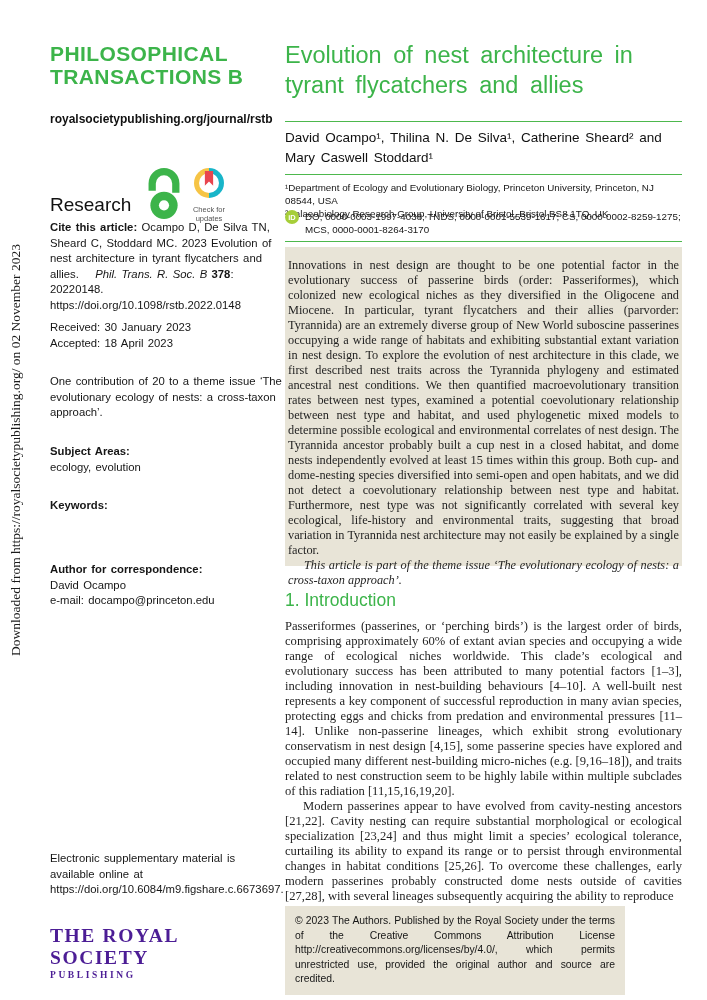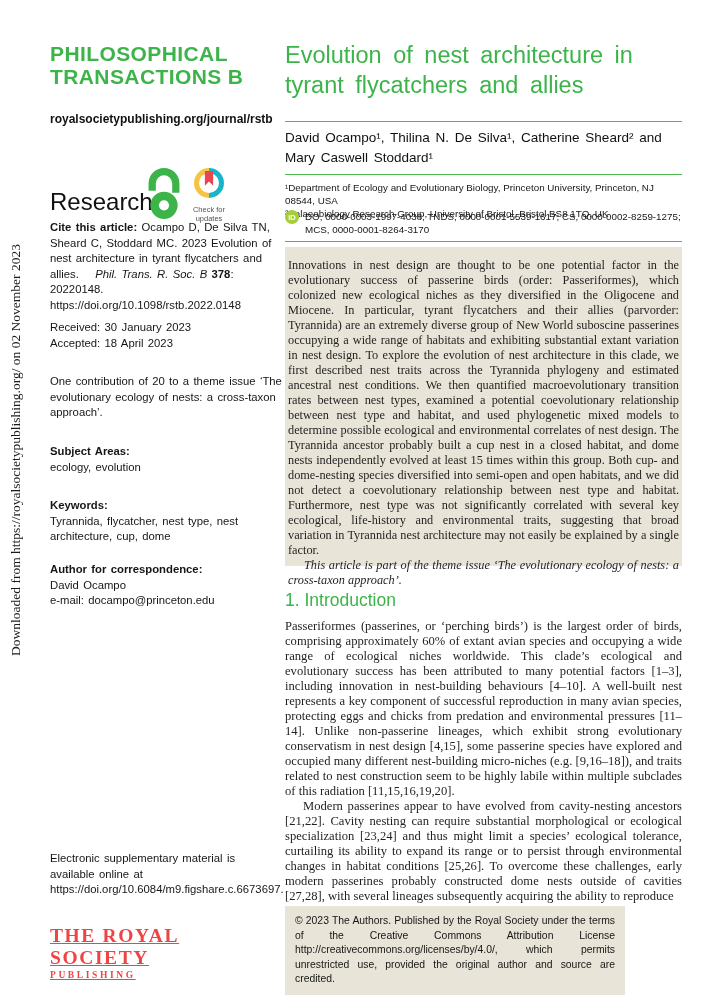--- a/index.html
+++ b/index.html
@@ -14,21 +14,21 @@
     transform:translate(-50%,-50%) rotate(-90deg);
     white-space:nowrap;
     font-family:"Liberation Serif", serif; font-size:13.5px; color:#1a1a1a;
   }
   
   .left-col { position:absolute; left:50px; top:0; width:232px; }
   .logo { position:absolute; top:42px; left:0; color:#3cb44a; font-weight:bold;
           font-size:21px; line-height:23px; letter-spacing:0.4px; }
   .journal-url { position:absolute; top:112px; left:0; font-weight:bold; font-size:12px; color:#111; text-decoration:none; }
   .research-row { position:absolute; top:166px; left:0; width:232px; height:56px; }
-  .research-label { position:absolute; left:0; bottom:6px; font-size:24px; color:#111; }
+  .research-label { position:absolute; left:0; bottom:6px; font-size:19px; color:#111; }
   .oa-icon { position:absolute; left:94px; top:2px; }
   .crossmark { position:absolute; left:133px; top:2px; width:52px; text-align:center; cursor:pointer; }
   .cm-circle { position:relative; width:30px; height:30px; margin:0 auto; border-radius:50%;
                background:conic-gradient(#18b5c9 0 50%, #f6c445 50% 100%); }
   .cm-circle::before { content:""; position:absolute; inset:5px; background:#fff; border-radius:50%; }
   .cm-ribbon { position:absolute; left:50%; top:3px; transform:translateX(-50%);
                width:9px; height:15px; background:#e8454e;
                clip-path:polygon(0 0,100% 0,100% 100%,50% 70%,0 100%); }
   .cm-text { font-size:7.5px; line-height:8.5px; color:#555; margin-top:8px; }
   .side-block { position:absolute; left:0; width:232px; font-size:11.3px; line-height:15.5px;
@@ -36,21 +36,21 @@
   .b { font-weight:bold; } .i { font-style:italic;margin-left:12px; }
   .doi-line { display:block; text-decoration:none; color:#161616; }
   .cite-block { top:220px; }
   .dates-block { top:320px; }
   .contrib-block { top:374px; }
   .subject-block { top:444px; }
   .keywords-block { top:498px; }
   .corr-block { top:562px; }
   .esm-block { top:851px; }
   .side-head { font-weight:bold; }
-  .rs-logo { position:absolute; left:0; top:925px; color:#ef4444; font-family:"Liberation Serif", serif;text-decoration:underline; }
+  .rs-logo { position:absolute; left:0; top:925px; color:#4c1d95; font-family:"Liberation Serif", serif; }
   .rs-line1 { font-size:19.5px; font-weight:bold; letter-spacing:1.6px; }
   .rs-line2 { font-size:9.5px; font-weight:bold; letter-spacing:2.6px; margin-top:1px; }
   
   .right-col { position:absolute; left:285px; top:0; width:397px; }
   .title { position:absolute; top:40px; left:0; width:397px; color:#3cb44a; font-weight:400;
            font-size:23.5px; line-height:30px; word-spacing:5px; }
   .rule { position:absolute; left:0; width:397px; border-top:1.5px solid #4db84d; }
   .rule1 { top:121px; } .rule2 { top:174px; } .rule3 { top:241px; }
   .authors { position:absolute; top:128px; left:0; width:397px; font-size:13.5px; line-height:20px;
              color:#111; word-spacing:2px; }
@@ -125,21 +125,20 @@
 
     <div class="side-block contrib-block">One contribution of 20 to a theme issue ‘The evolutionary ecology of nests: a cross-taxon approach’.</div>
 
     <div class="side-block subject-block">
       <div class="side-head">Subject Areas:</div>
       <div>ecology, evolution</div>
     </div>
 
     <div class="side-block keywords-block">
       <div class="side-head">Keywords:</div>
-      <div>Tyrannida, flycatcher, nest type, nest architecture, cup, dome</div>
     </div>
 
     <div class="side-block corr-block">
       <div class="side-head">Author for correspondence:</div>
       <div>David Ocampo</div>
       <a href="#" class="doi-line">e-mail: docampo@princeton.edu</a>
     </div>
 
     <div class="side-block esm-block">Electronic supplementary material is available online at https://doi.org/10.6084/m9.figshare.c.6673697.</div>
 

